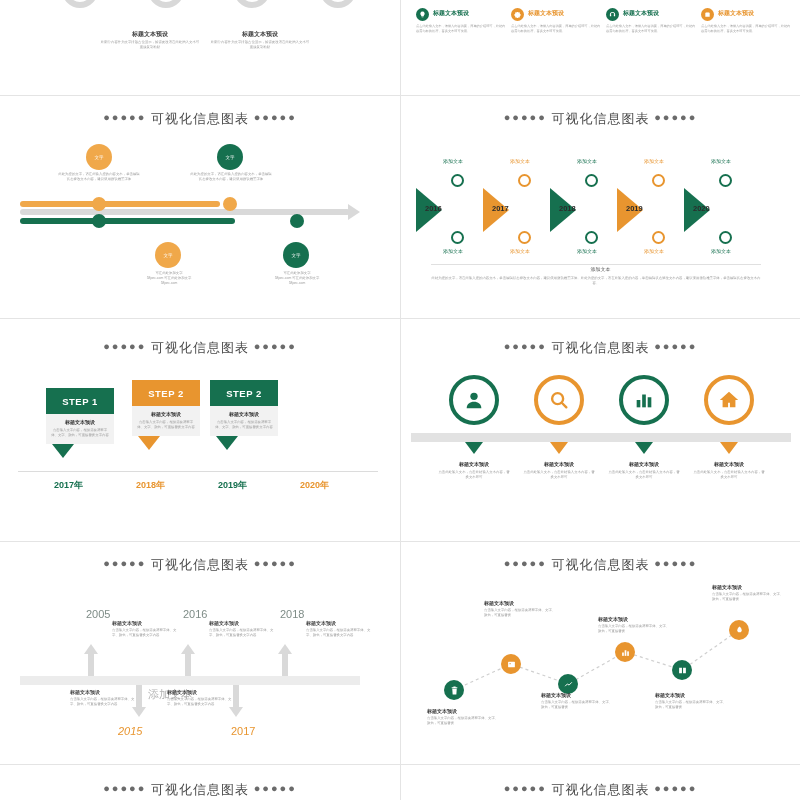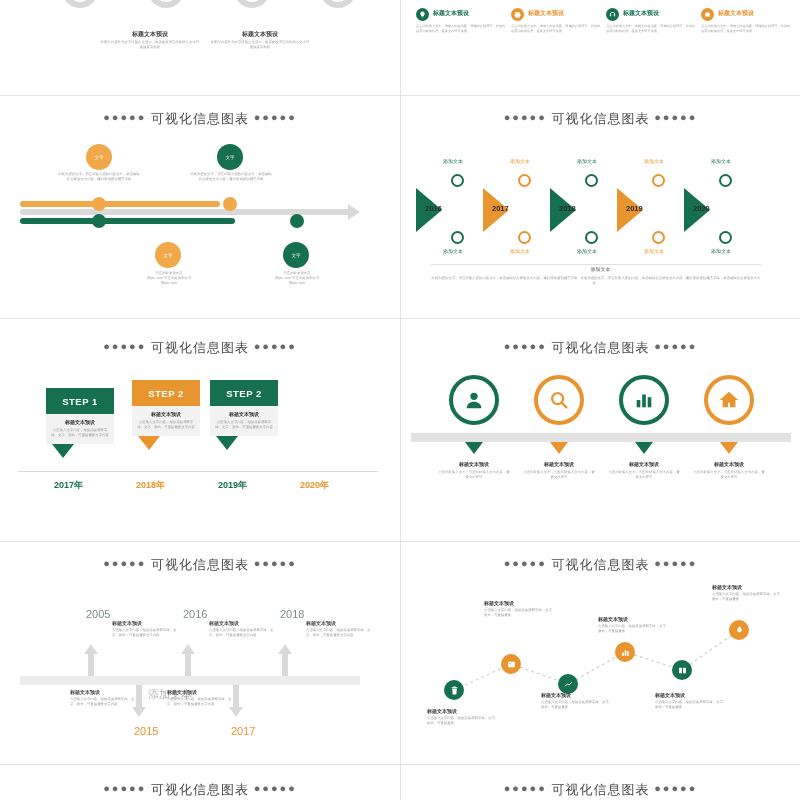--- a/index.html
+++ b/index.html
@@ -437,21 +437,21 @@
 
     <div class="s7stem" style="left:136px; top:143px; height:22px;"></div>
     <div class="s7arrow-dn" style="left:132px; top:165px;"></div>
     <div class="s7stem" style="left:233px; top:143px; height:22px;"></div>
     <div class="s7arrow-dn" style="left:229px; top:165px;"></div>
 
     <div class="s7y" style="left:86px; top:66px; color:#7e8c87;">2005</div>
     <div class="s7y" style="left:183px; top:66px; color:#7e8c87;">2016</div>
     <div class="s7y" style="left:280px; top:66px; color:#7e8c87;">2018</div>
 
-    <div class="s7y" style="left:134px; top:183px; color:#e8952f;">2015</div>
+    <div class="s7y" style="left:118px; top:183px; color:#e8952f;font-style:italic;">2015</div>
     <div class="s7y" style="left:231px; top:183px; color:#e8952f;">2017</div>
 
     <div class="s7blk" style="left:112px; top:78px;">
       <div class="s7bt">标题文本预设</div>
       <div class="tiny" style="margin-top:2px;">点击输入文字内容，根据需要调整字体、文字、颜色，可直接替换文字内容</div>
     </div>
     <div class="s7blk" style="left:209px; top:78px;">
       <div class="s7bt">标题文本预设</div>
       <div class="tiny" style="margin-top:2px;">点击输入文字内容，根据需要调整字体、文字、颜色，可直接替换文字内容</div>
     </div>

